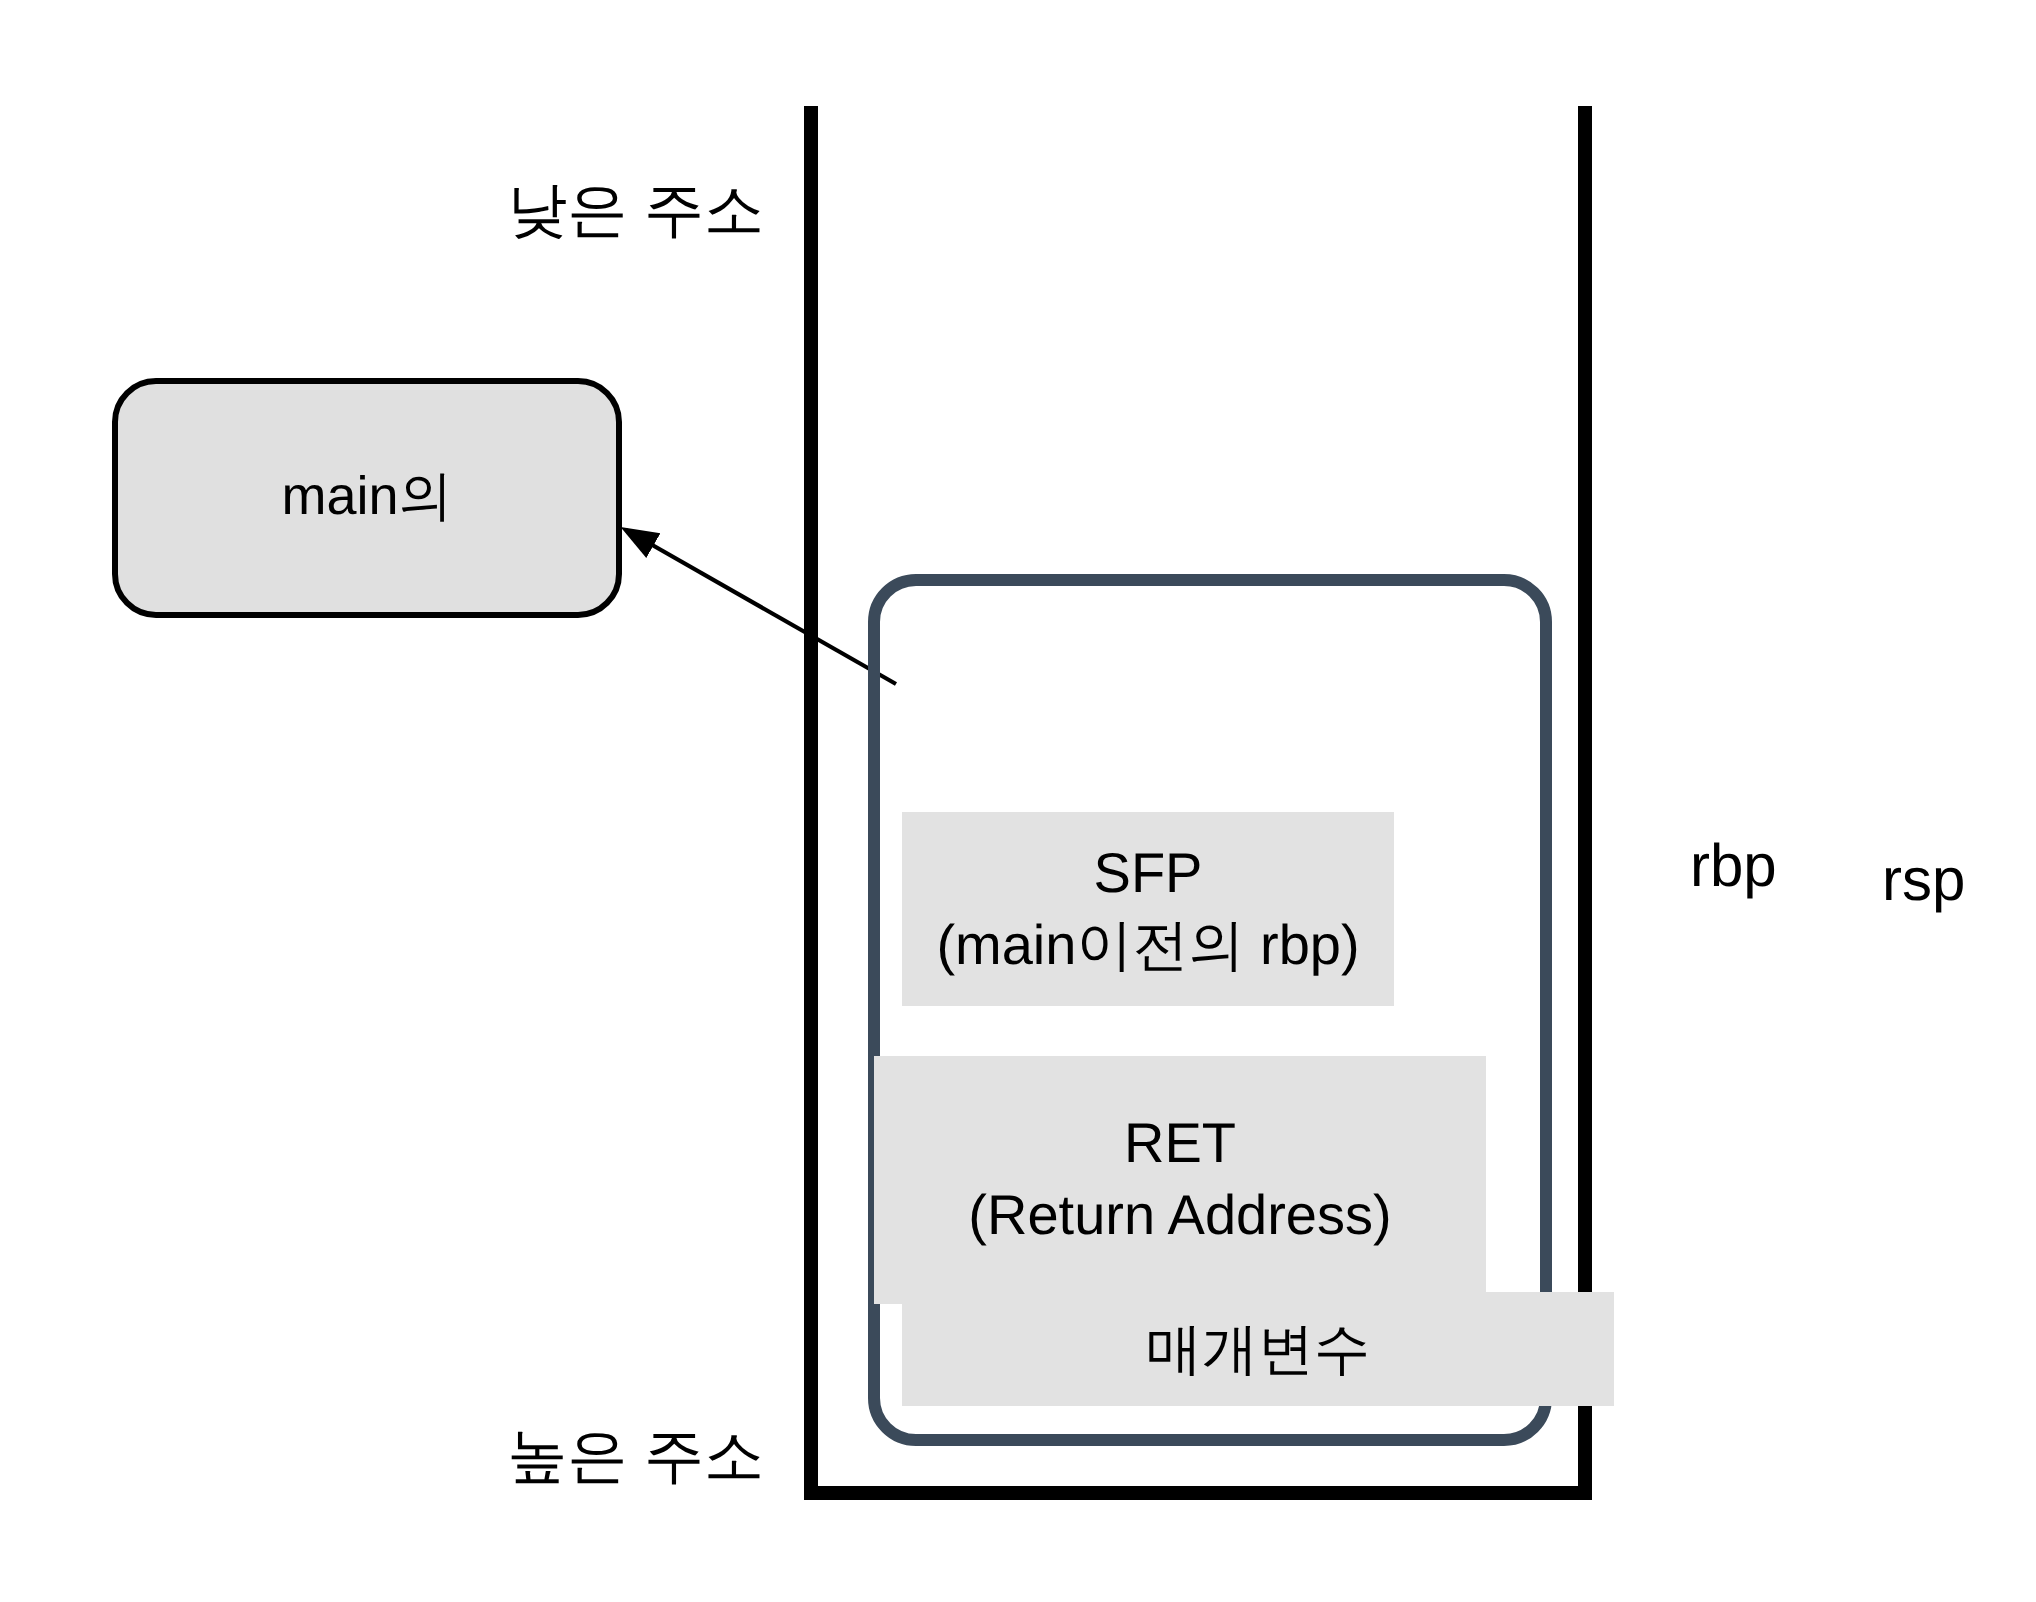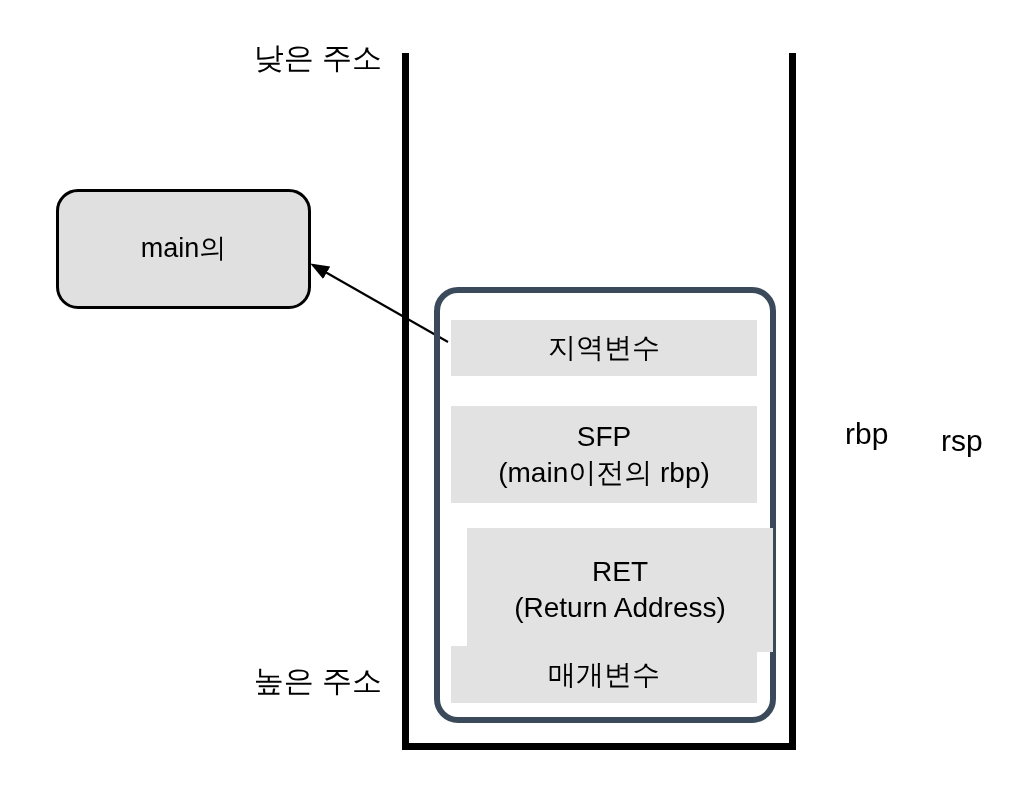--- a/index.html
+++ b/index.html
@@ -35,20 +35,21 @@
   }
 
   
   .addr-label {
     position: absolute;
     font-size: 30px;
     line-height: 1.1;
     color: #000000;
     white-space: nowrap;
     text-align: right;
+    margin-top: 48px;
   }
   .addr-low  { left: 130px; top: 41px;  width: 252px; }
   .addr-high { left: 130px; top: 664px; width: 252px; }
 
   
   .callout {
     position: absolute;
     left: 56px;
     top: 189px;
     width: 255px;
@@ -98,23 +99,23 @@
     flex-direction: column;
     align-items: center;
     justify-content: center;
     text-align: center;
     line-height: 1.28;
   }
   .cell-main  { font-size: 28px; }
   .cell-sub   { font-size: 28px; }
 
   .cell-locals { left: 451px; top: 320px; width: 306px; height: 56px; }
-  .cell-sfp    { left: 451px; top: 406px; width: 306px; height: 97px; }
-  .cell-ret    { left: 467px; top: 528px; width: 306px; height: 124px; }
-  .cell-params { left: 451px; top: 646px; width: 306px; height: 57px; }
+  .cell-sfp    { left: 451px; top: 406px; width: 246px; height: 97px; }
+  .cell-ret    { left: 437px; top: 528px; width: 306px; height: 124px; }
+  .cell-params { left: 451px; top: 646px; width: 356px; height: 57px; }
 
   
   .reg {
     position: absolute;
     font-size: 30px;
     color: #000000;
     white-space: nowrap;
   }
   .reg-rbp { left: 829px; top: 417px; margin-left: 16px; }
   .reg-rsp { left: 941px; top: 424px; }
@@ -138,23 +139,20 @@
     <defs>
       <marker id="arrowhead" markerWidth="9" markerHeight="9" refX="7.5" refY="4" orient="auto" markerUnits="strokeWidth">
         <path d="M9,4 L0,0.6 L0,7.4 Z" fill="#000000"></path>
       </marker>
     </defs>
     <line x1="148" y1="97" x2="13" y2="20" stroke="#000000" stroke-width="2.1" marker-end="url(#arrowhead)"></line>
   </svg>
 
   <div class="frame"></div>
 
-  <div class="cell cell-locals">
-    <span class="cell-main">지역변수</span>
-  </div>
 
   <div class="cell cell-sfp">
     <span class="cell-main">SFP</span>
     <span class="cell-sub">(main이전의 rbp)</span>
   </div>
 
   <div class="cell cell-ret">
     <span class="cell-main">RET</span>
     <span class="cell-sub">(Return Address)</span>
   </div>

